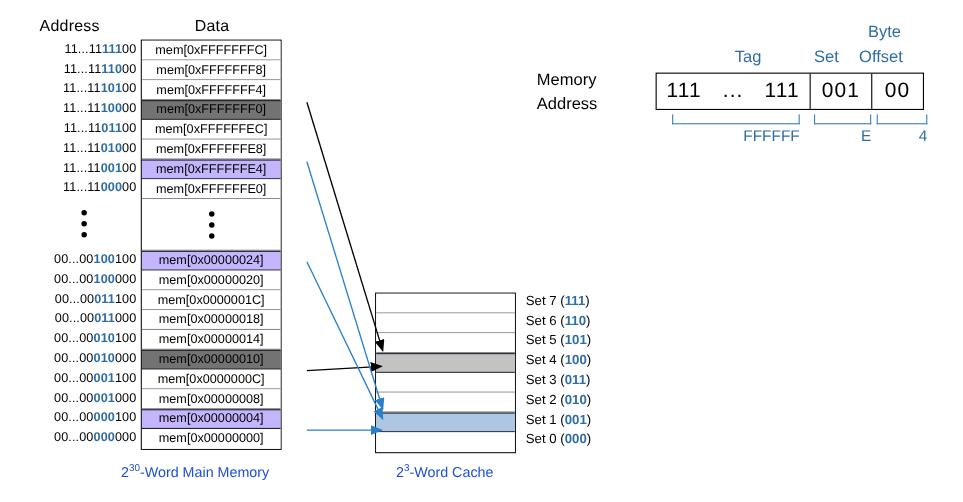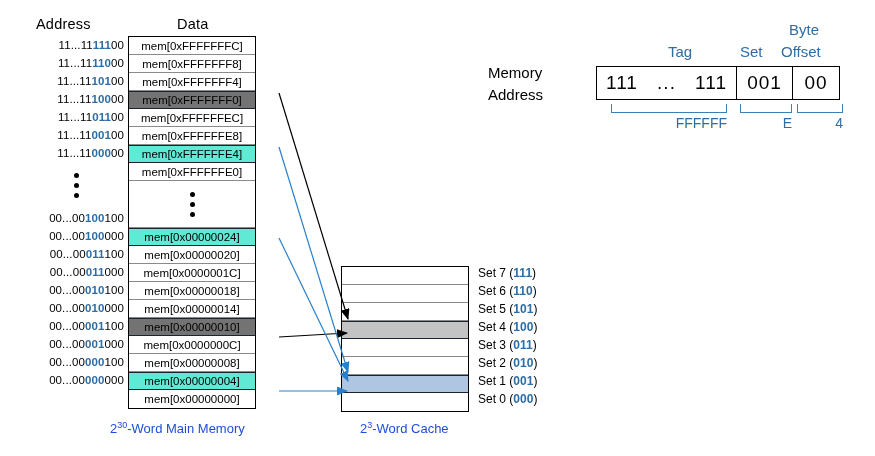--- a/index.html
+++ b/index.html
@@ -27,21 +27,21 @@
   }
   #mem-table .row{
     height:18px;box-sizing:border-box;
     border-bottom:1px solid #8a8a8a;
     display:flex;align-items:center;justify-content:center;
     font-size:11.5px;color:#000;background:#fff;
     position:relative;
   }
   #mem-table .row:last-child{border-bottom:none;}
   #mem-table .row.gray{background:#737373;border-top:1.4px solid #1b2430;border-bottom:1.4px solid #1b2430;}
-  #mem-table .row.blue{background:#5eead4;border-top:1.4px solid #1b2430;border-bottom:1.4px solid #1b2430;}
+  #mem-table .row.blue{background:#c4b5fd;border-top:1.4px solid #1b2430;border-bottom:1.4px solid #1b2430;}
   #mem-table .row.dots{height:47px;border-bottom:1px solid #8a8a8a;}
 
   
   .vdots{display:flex;flex-direction:column;gap:5px;align-items:center;justify-content:center;}
   .vdots i{display:block;width:5px;height:5px;border-radius:50%;background:#000;}
 
   
   #addr-col{left:28px;top:36px;width:96px;}
   #addr-col .arow{height:18px;display:flex;align-items:center;justify-content:flex-end;}
   #addr-col .arow.dots{height:47px;justify-content:center;}
@@ -106,20 +106,23 @@
       <span class="addr-text"><span>11...11</span><b>110</b><span>00</span></span>
     </div>
     <div class="arow">
       <span class="addr-text"><span>11...11</span><b>101</b><span>00</span></span>
     </div>
     <div class="arow">
       <span class="addr-text"><span>11...11</span><b>100</b><span>00</span></span>
     </div>
     <div class="arow">
       <span class="addr-text"><span>11...11</span><b>011</b><span>00</span></span>
+    </div>
+    <div class="arow">
+      <span class="addr-text"><span>11...11</span><b>010</b><span>00</span></span>
     </div>
     <div class="arow">
       <span class="addr-text"><span>11...11</span><b>001</b><span>00</span></span>
     </div>
     <div class="arow">
       <span class="addr-text"><span>11...11</span><b>000</b><span>00</span></span>
     </div>
     <div class="arow dots">
       <span class="vdots">
         <i></i>

